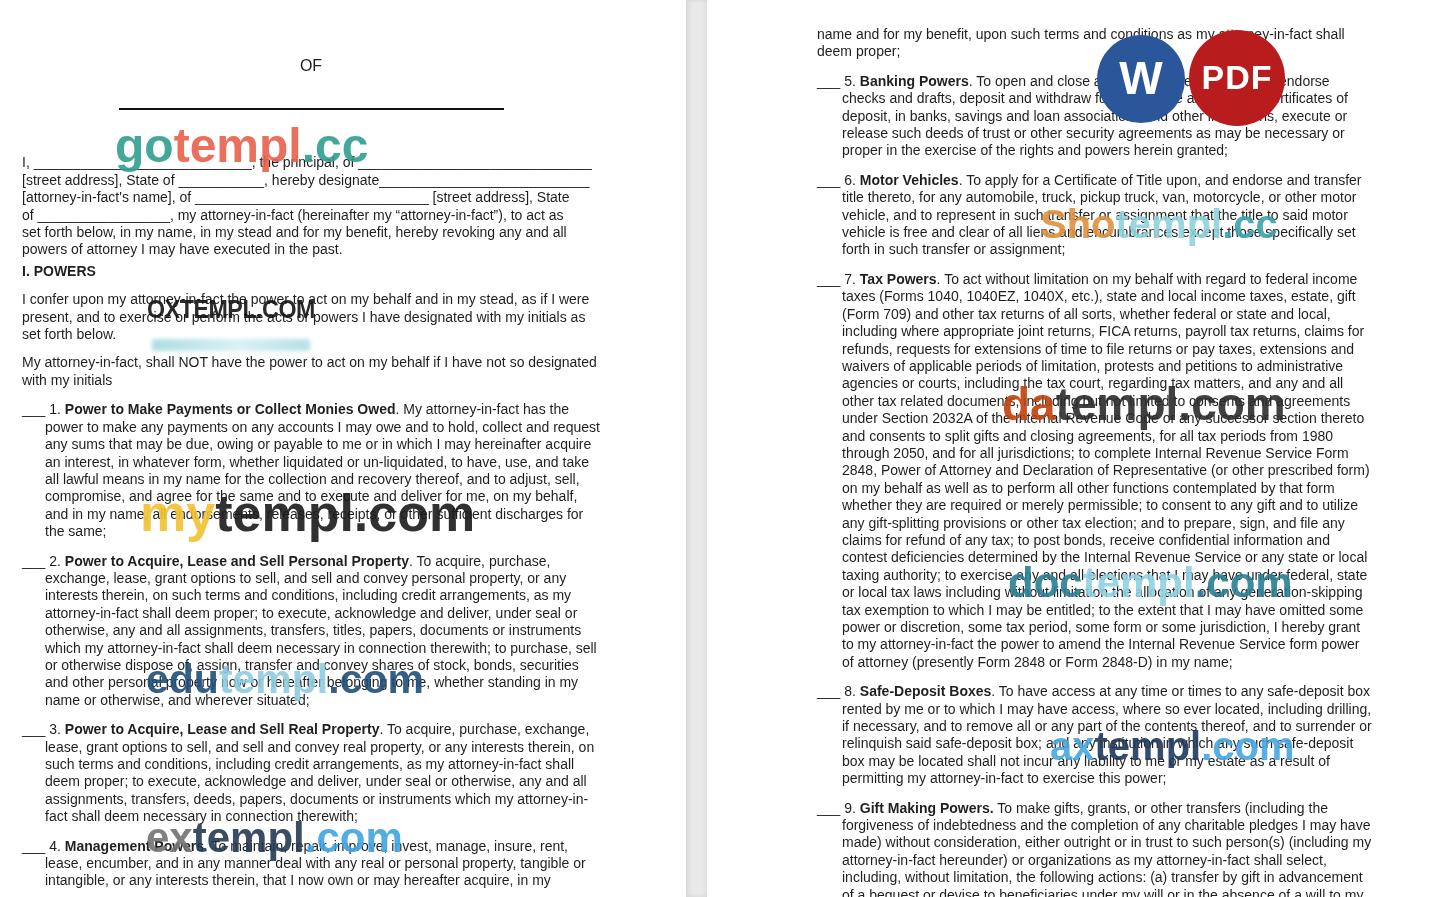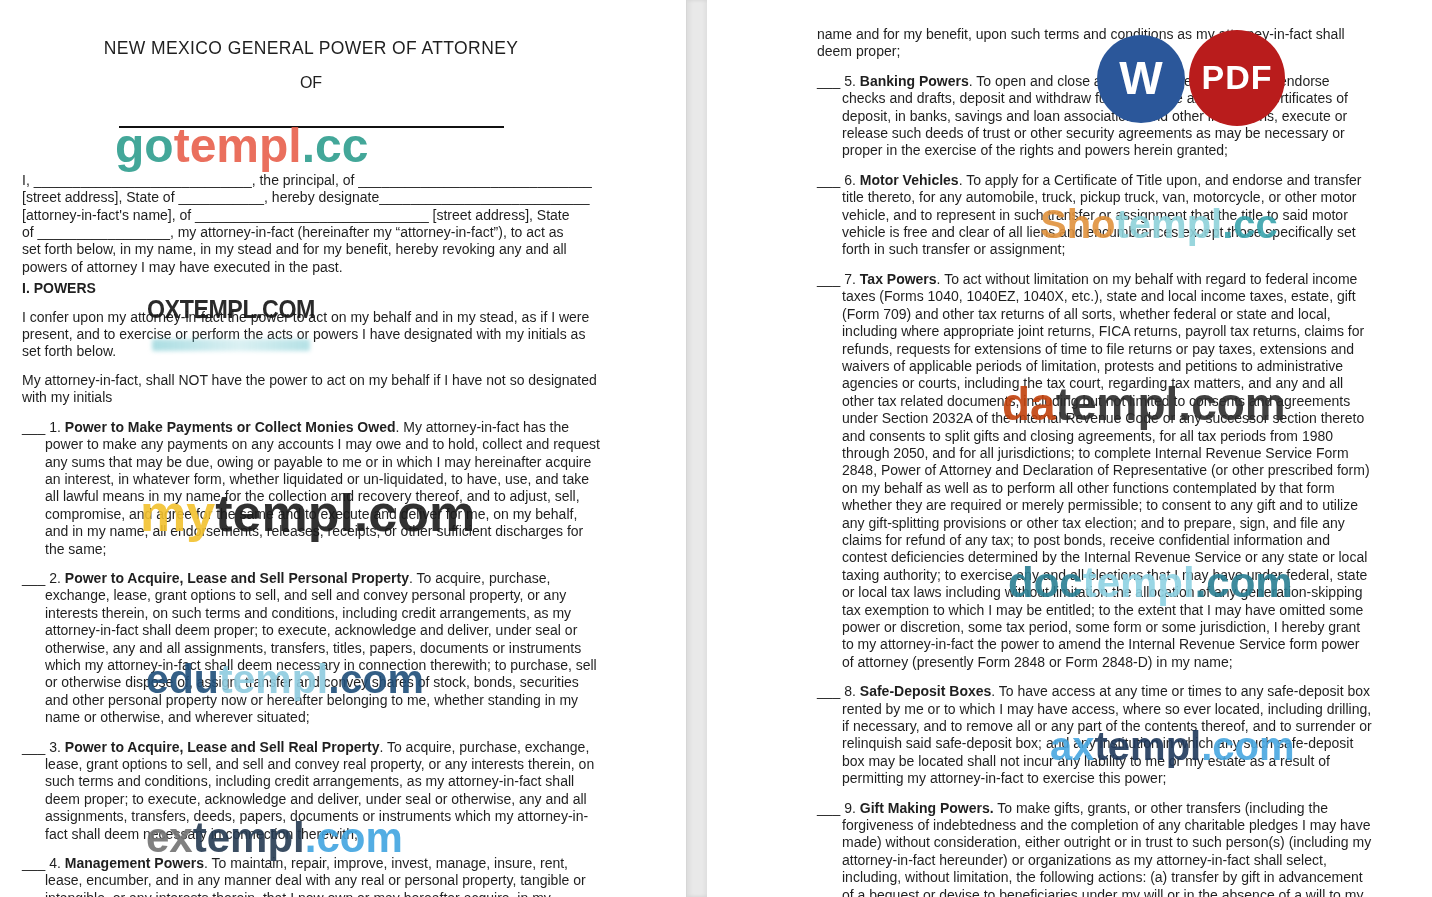--- a/index.html
+++ b/index.html
@@ -41,21 +41,20 @@
          font-weight:bold;cursor:pointer;}
   .badge-w{left:390px;top:35px;width:88px;height:88px;font-size:46px;}
   .badge-pdf{left:482px;top:30px;width:96px;height:96px;font-size:34px;letter-spacing:1px;}
 </style>
 </head>
 <body>
 
 <div class="viewport">
 
   <div class="page page1">
-    <h1 class="doc-title">NEW MEXICO GENERAL POWER OF ATTORNEY</h1>
     <div class="doc-of">OF</div>
     <div class="name-line"></div>
 
     <div class="intro">
       <div class="line">I, ____________________________, the principal, of ______________________________</div>
       <div class="line">[street address], State of ___________, hereby designate___________________________</div>
       <div class="line">[attorney-in-fact's name], of ______________________________ [street address], State</div>
       <div class="line">of _________________, my attorney-in-fact (hereinafter my “attorney-in-fact”), to act as</div>
       <div class="line">set forth below, in my name, in my stead and for my benefit, hereby revoking any and all</div>
       <div class="line">powers of attorney I may have executed in the past.</div>

